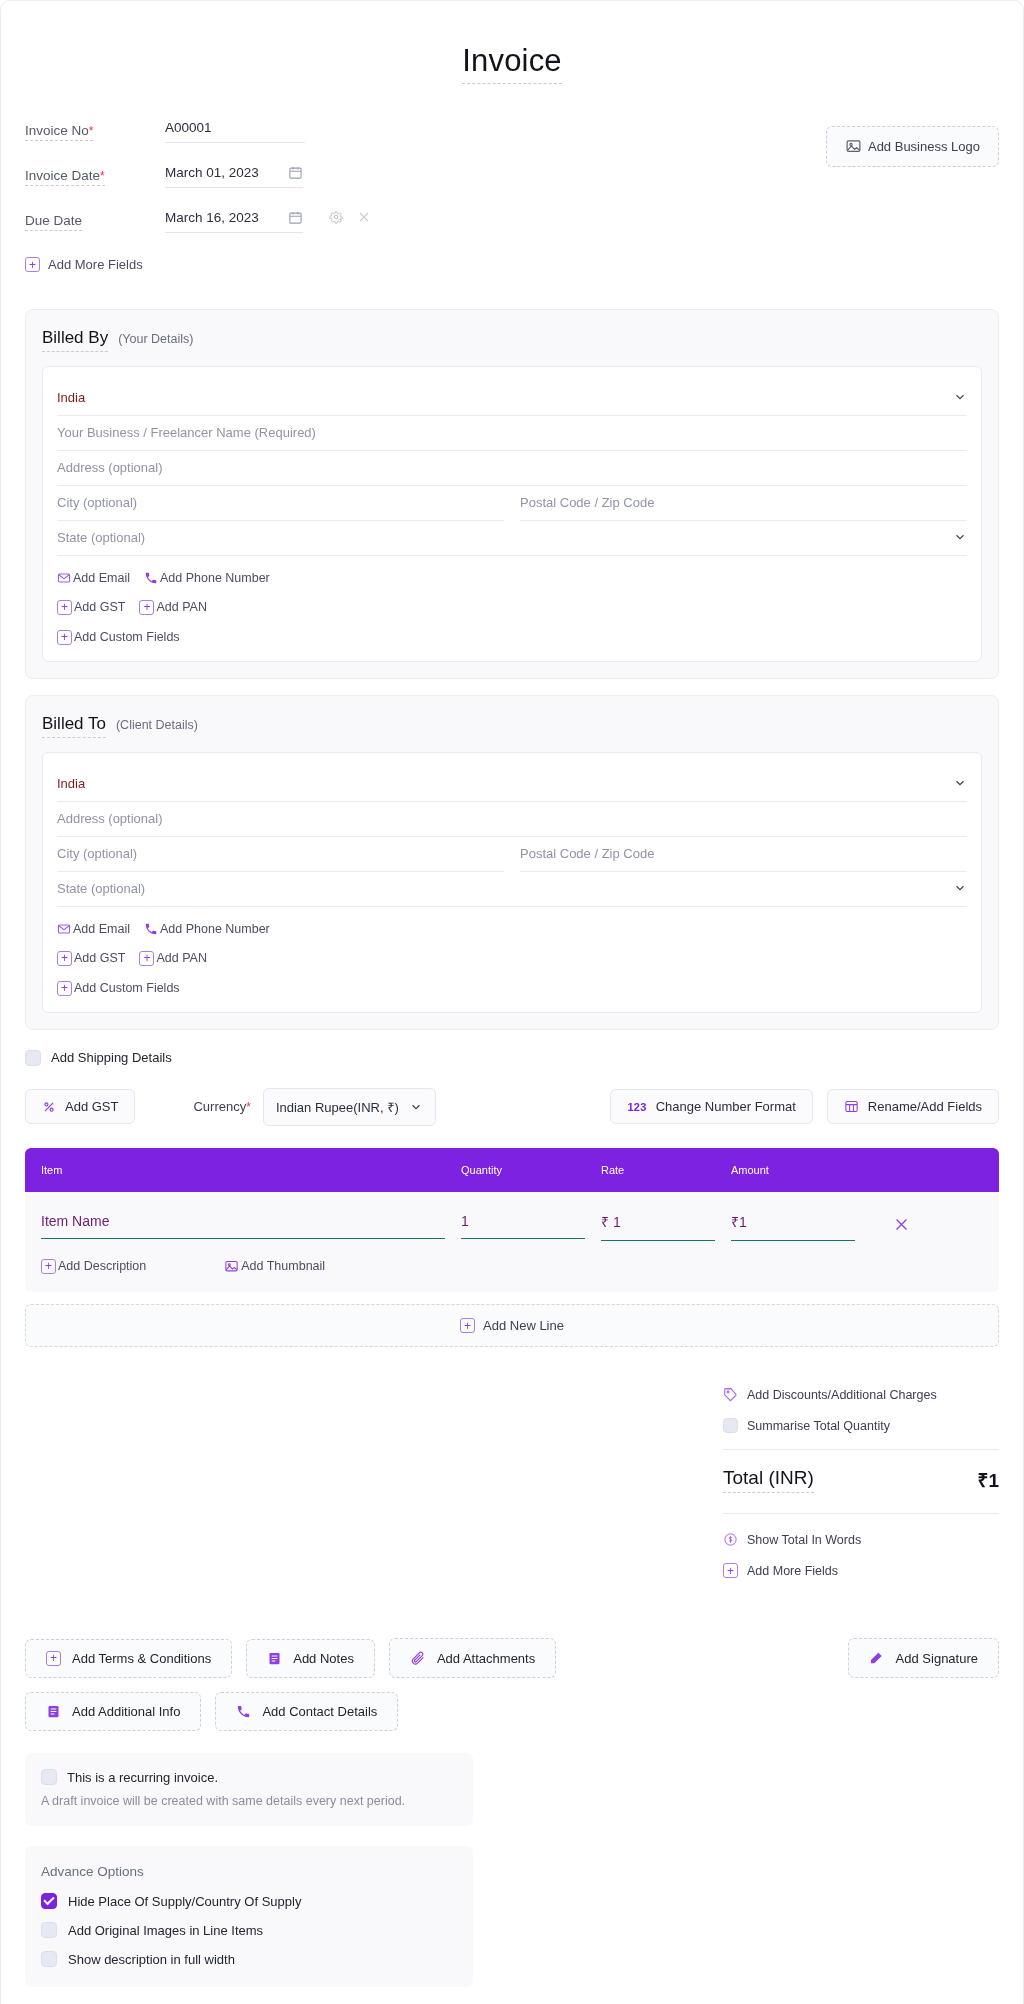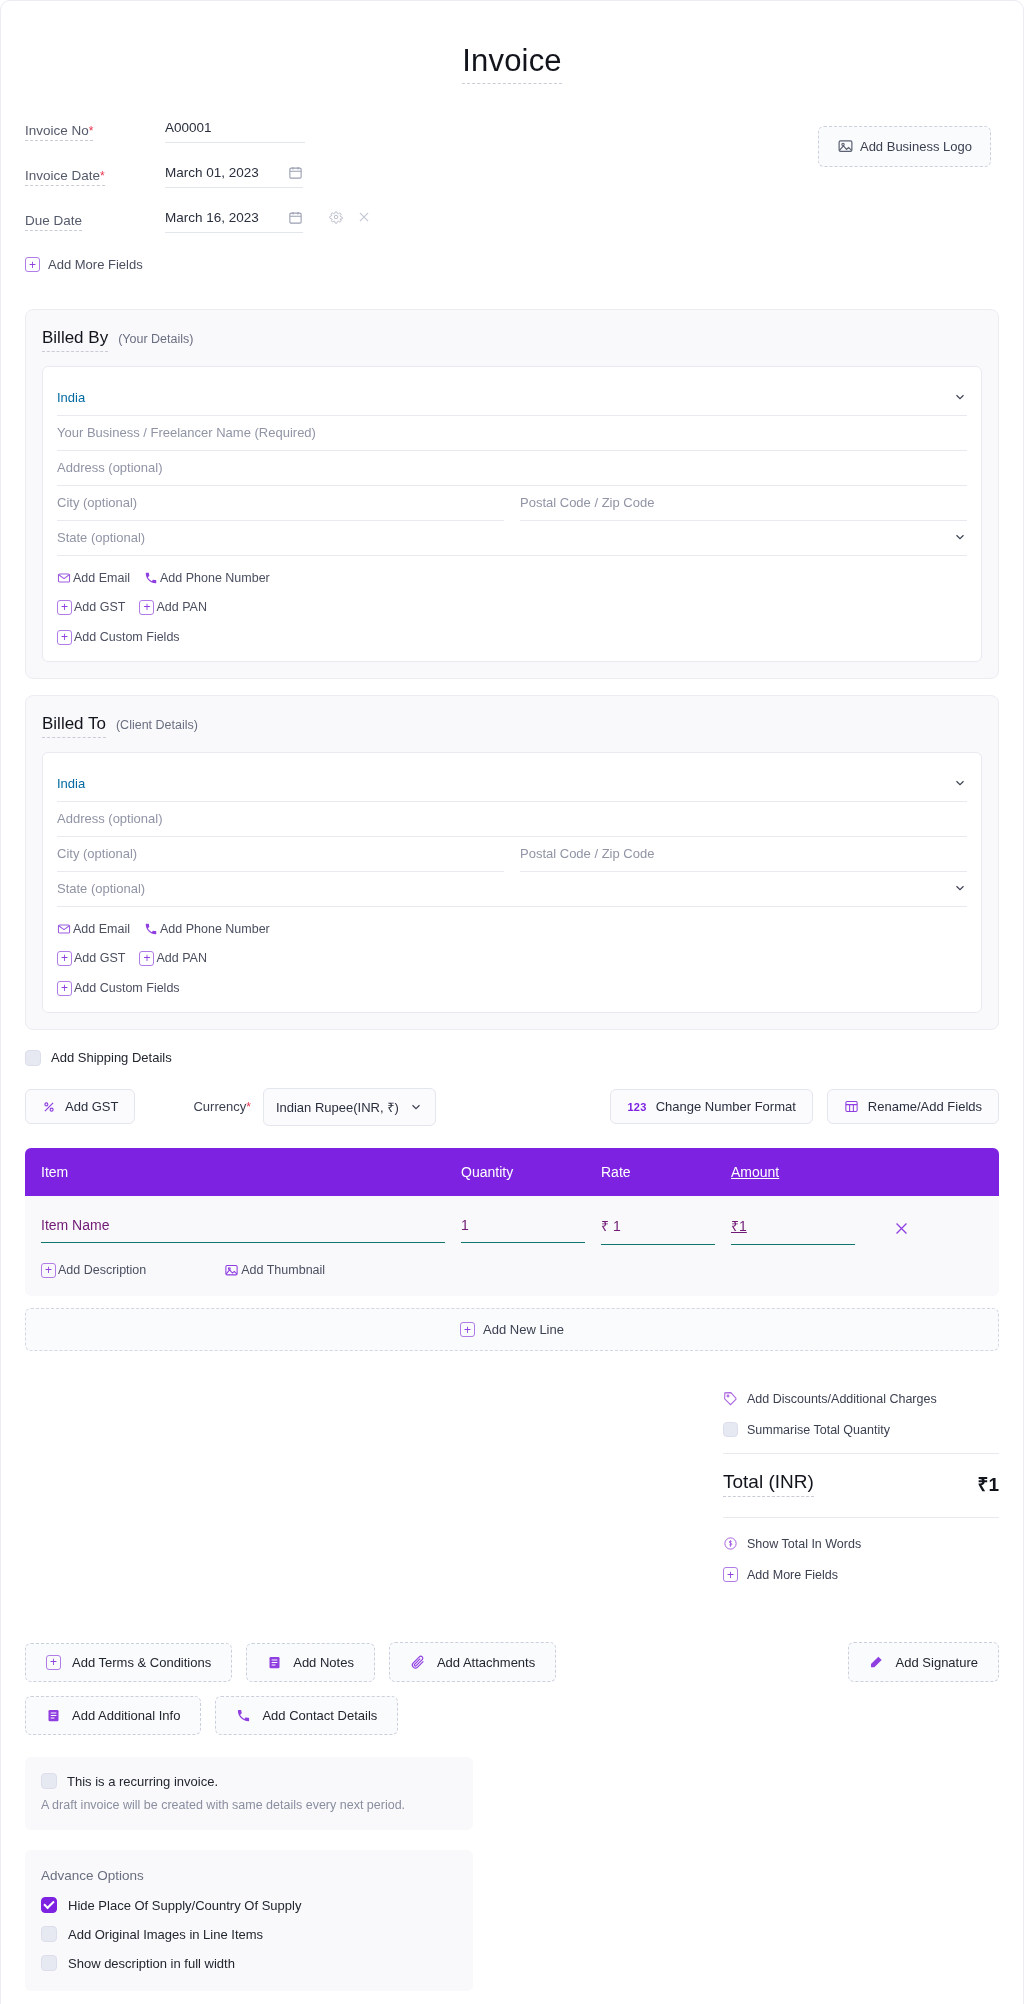--- a/index.html
+++ b/index.html
@@ -76,21 +76,21 @@
     display: inline-flex; align-items: center; gap: 8px;
     font-size: 13px; color: #4b4f60; margin-top: 4px; cursor: pointer;
   }
   .plus-box {
     width: 15px; height: 15px; border: 1px solid #b07ce8; border-radius: 3px;
     display: inline-flex; align-items: center; justify-content: center;
     color: #8f3ee0; font-size: 12px; line-height: 1; flex: none;
   }
 
   .logo-btn {
-    position: absolute; right: 8px; top: 8px;
+    position: absolute; right: 0; top: 8px;
     border: 1px dashed #ccd0dc; border-radius: 6px;
     background: #fafbfd;
     padding: 11px 18px;
     display: inline-flex; align-items: center; gap: 6px;
     font-size: 13px; color: #3c4152; cursor: pointer;
   }
 
   
   .billed-row { display: flex; gap: 16px; margin-top: 36px; flex-direction: column; }
   .billed-card {
@@ -110,21 +110,21 @@
     background: #fff; border: 1px solid #e9eaf1; border-radius: 6px;
     padding: 14px 14px 16px 14px;
   }
   .in-field {
     border-bottom: 1px solid #e8eaf0;
     padding: 9px 0 10px 0;
     font-size: 13px;
     color: #9094a5;
     display: flex; align-items: center; justify-content: space-between;
   }
-  .in-field.value { color: #0369a1; }
+  .in-field.value { color: #7f1d1d; }
   .in-split { display: flex; gap: 16px; }
   .in-split > div { flex: 1; }
   .links-row { display: flex; align-items: center; gap: 14px; margin-top: 15px; flex-wrap: wrap; }
   .lnk {
     display: inline-flex; align-items: center; gap: 2px;
     font-size: 12.5px; color: #4b4f60; cursor: pointer;
   }
   .chev { color: #4a4f60; }
 
   
@@ -156,26 +156,26 @@
     display: inline-flex; align-items: center; justify-content: space-between; gap: 10px;
     cursor: pointer;
   }
   .spacer { flex: 1; }
   .num-ico { color: #7c22e0; font-weight: 700; font-size: 11px; letter-spacing: .3px; }
 
   
   .items { margin-top: 22px; border-radius: 6px; overflow: hidden; }
   .items-head {
     background: #7c22e0; color: #fff; display: flex; align-items: center;
-    padding: 16px 16px; font-size: 14px;
+    padding: 16px 16px; font-size: 11px;
   }
   .c-item { flex: 0 0 420px; }
   .c-qty  { flex: 0 0 140px; }
   .c-rate { flex: 0 0 130px; }
-  .c-amt  { flex: 1; text-decoration: underline; }
+  .c-amt  { flex: 1; }
   .c-del  { flex: 0 0 60px; }
   .items-body { background: #f9f9fc; padding: 16px 16px 18px 16px; }
   .item-row { display: flex; align-items: center; }
   .cellline {
     border-bottom: 1px solid #0f766e; padding: 4px 0 9px 0;
     font-size: 14px; color: #701a75; margin-right: 16px;
   }
   .x-ico { color: #8f3ee0; font-size: 18px; cursor: pointer; text-align: center; }
   .item-sublinks { display: flex; align-items: center; gap: 78px; margin-top: 18px; }
   .addline {

